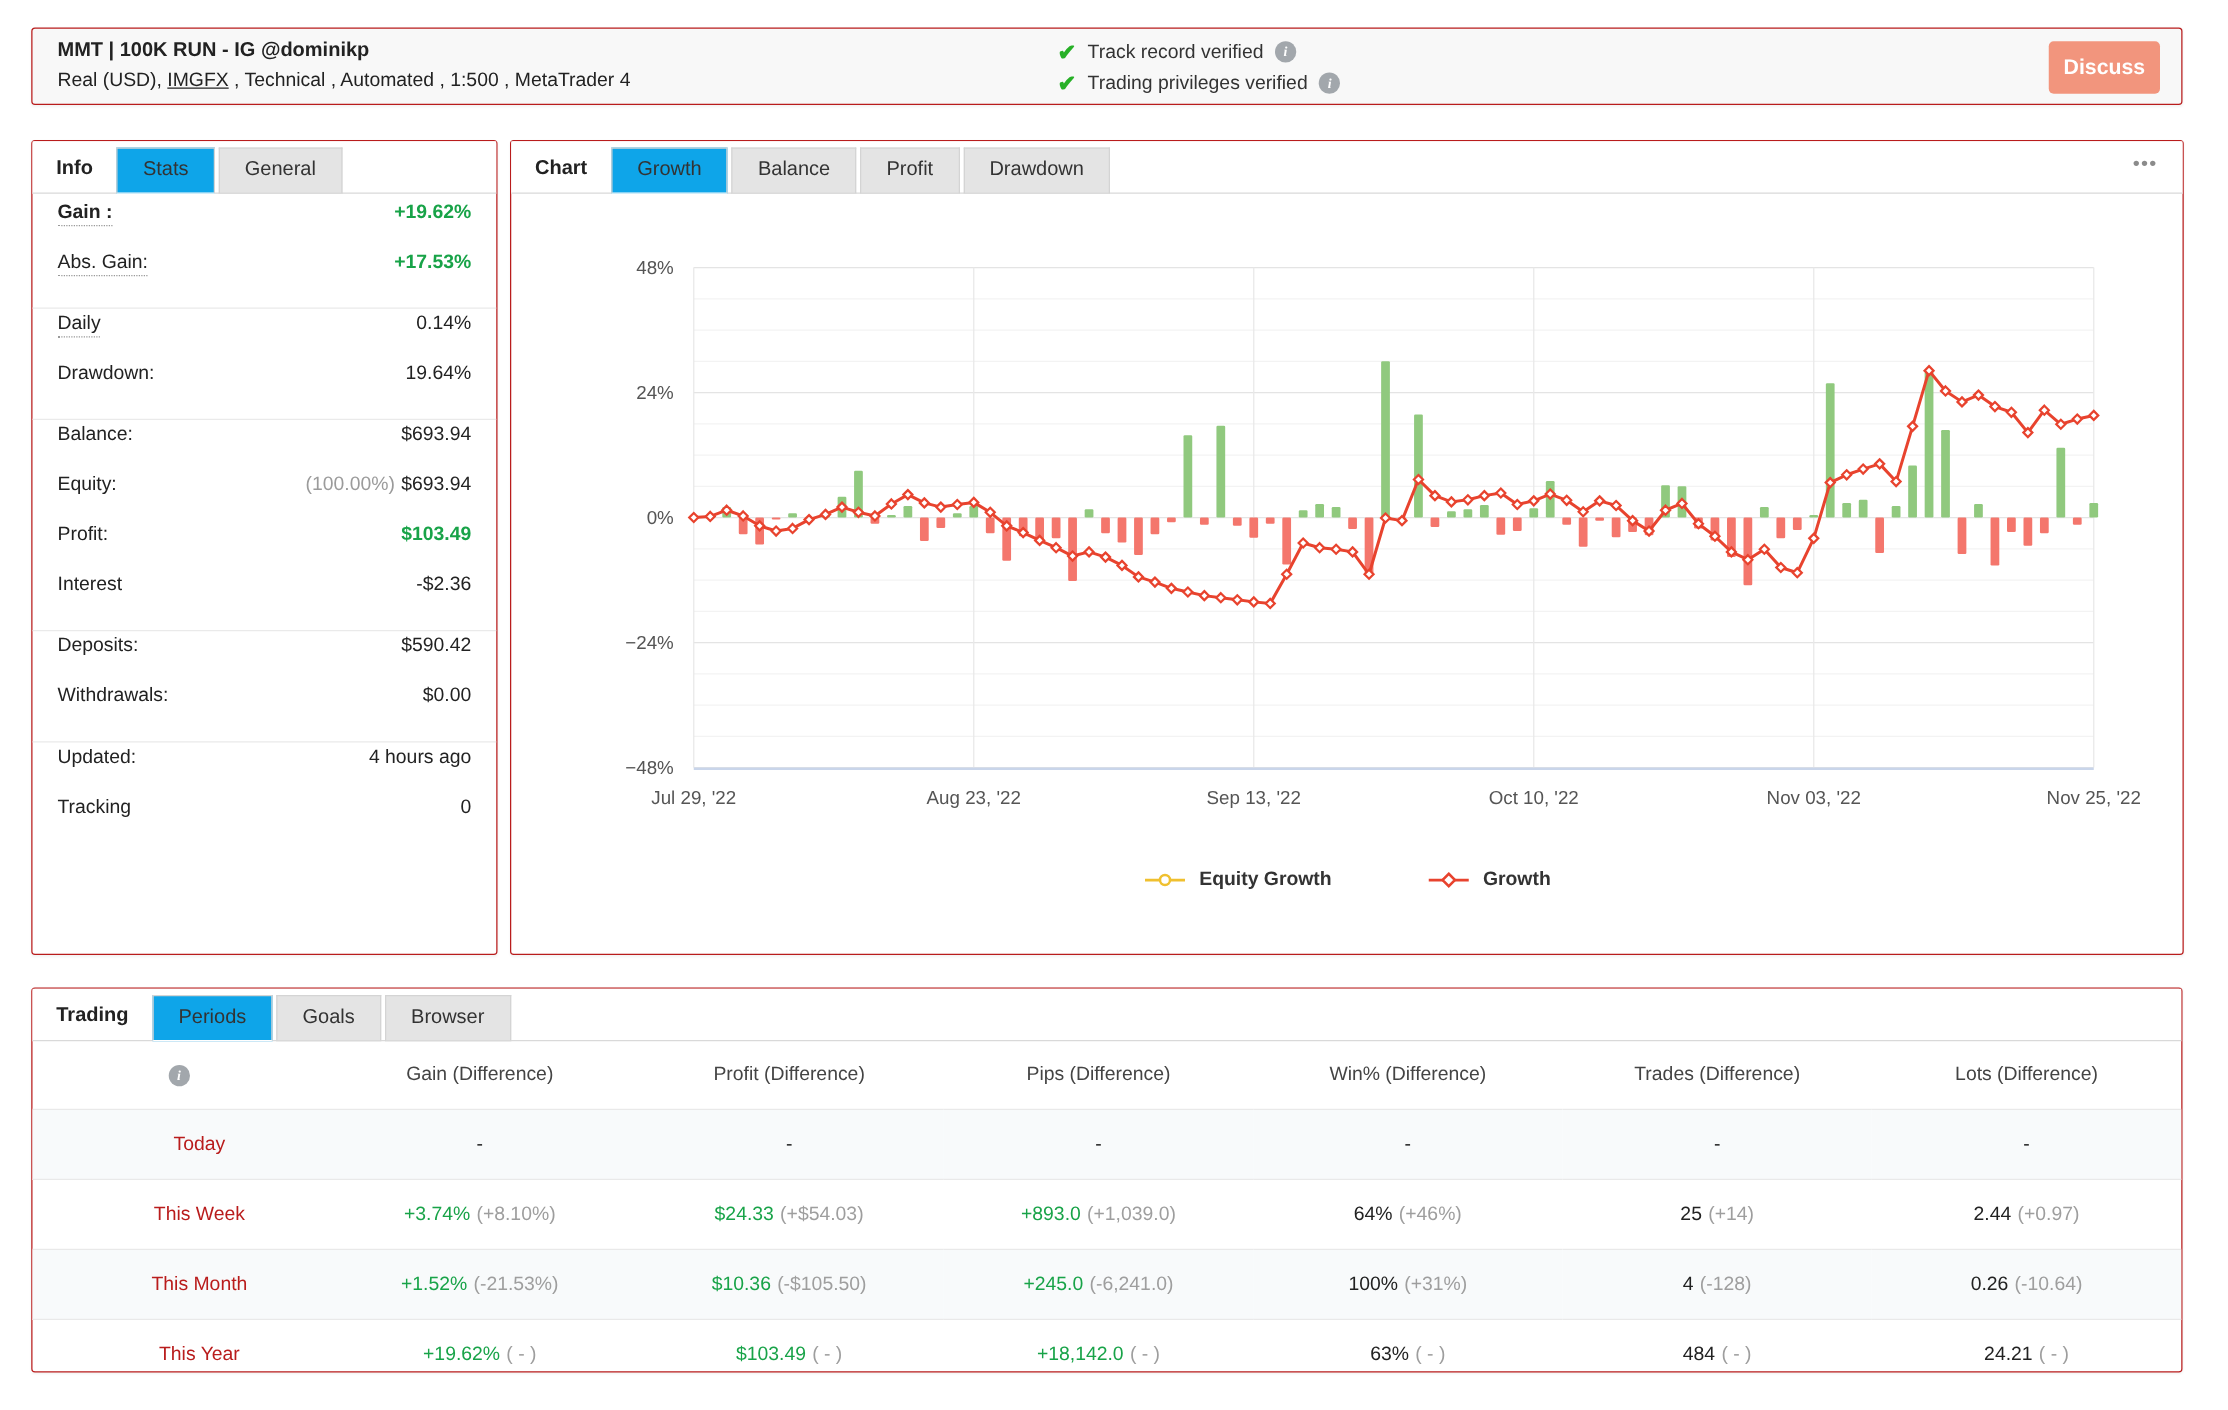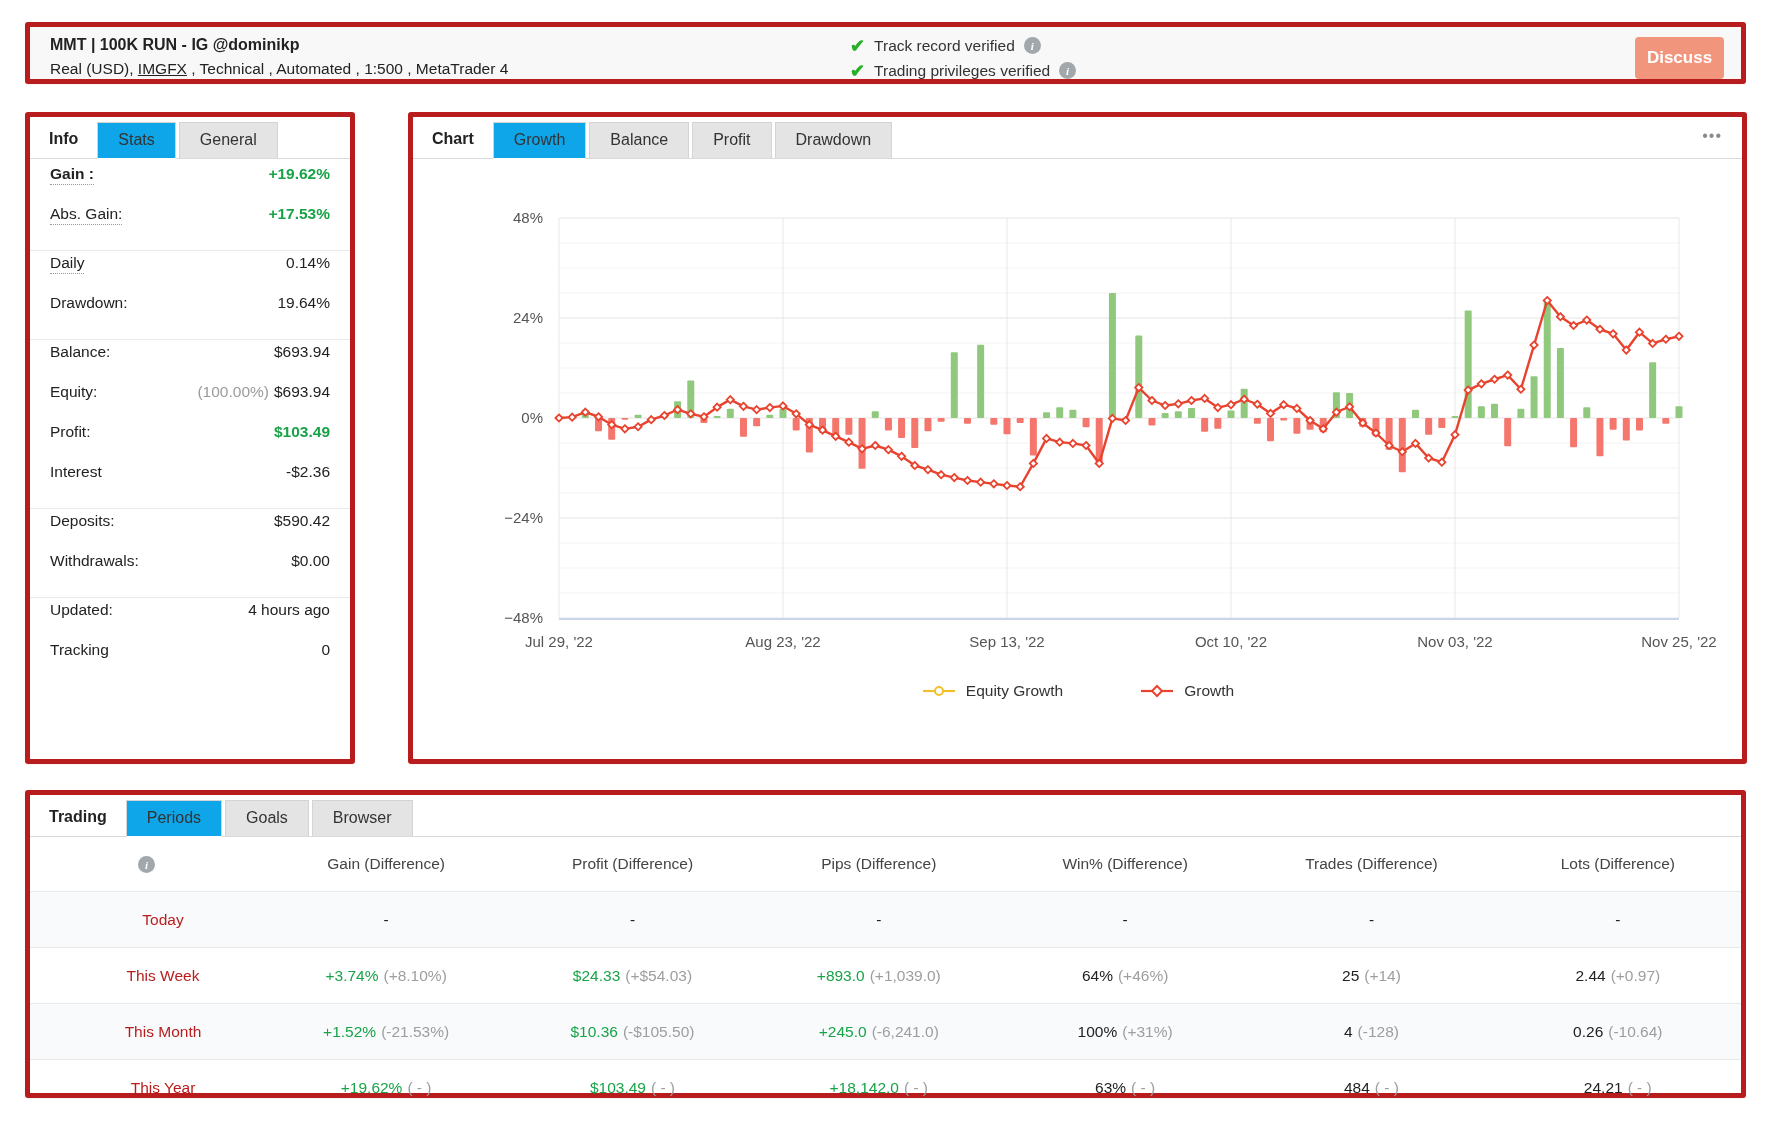--- a/index.html
+++ b/index.html
@@ -1,17 +1,17 @@
 <!DOCTYPE html>
 <html><head>
 <meta charset="utf-8">
 <style>
   html,body{margin:0;padding:0;background:#fff;font-family:"Liberation Sans", sans-serif;color:#222;}
   #page{position:relative;width:1782px;height:1128px;background:#fff;overflow:hidden;}
-  .card{position:absolute;background:#fff;border:5px solid #b91c1c;border-radius:3px;box-shadow:0 1px 2px rgba(0,0,0,0.05);box-sizing:border-box;}
+  .card{position:absolute;background:#fff;border:1px solid #b91c1c;border-radius:3px;box-shadow:0 1px 2px rgba(0,0,0,0.05);box-sizing:border-box;}
 
   
   #header-card{left:25px;top:22px;width:1721px;height:62px;background:#f8f8f8;}
   .h-titles{position:absolute;left:20px;top:7px;}
   .h-title{font-size:16px;font-weight:bold;color:#222;line-height:22px;}
   .h-sub{font-size:15.5px;color:#222;line-height:26px;}
   .h-sub .lnk{text-decoration:underline;cursor:pointer;}
   .h-verify{position:absolute;left:820px;top:6px;}
   .v-line{display:flex;align-items:center;height:25px;font-size:15.5px;color:#333;}
   .check{color:#27b027;font-weight:bold;font-size:18px;margin-right:9px;}
@@ -23,35 +23,35 @@
 
   
   .strip{display:flex;align-items:flex-end;border-bottom:1px solid #d9d9d9;height:41px;position:relative;background:#fff;}
   .panel-title{font-weight:bold;font-size:16px;color:#222;padding:9px 19px 10px 19px;}
   .tab{font-size:16px;color:#333;background:#e4e4e4;border:1px solid #d4d4d4;border-bottom:1px solid #d9d9d9;
        padding:8px 20px 9px 20px;margin-right:3px;margin-bottom:-1px;cursor:pointer;white-space:nowrap;}
   .tab.active{background:#0ea5e9;border-bottom:1px solid #fff;}
   .more-dots{position:absolute;right:20px;top:10px;color:#8b8b8b;font-size:16px;letter-spacing:1px;cursor:pointer;}
 
   
-  #stats-card{left:25px;top:112px;width:330px;height:652px;}
+  #stats-card{left:25px;top:112px;width:373px;height:652px;}
   #stats-rows{padding:6px 20px 0 20px;}
   .stat-row{display:flex;justify-content:space-between;align-items:flex-start;height:40px;font-size:15.5px;}
   .stat-label{color:#222;}
   .stat-label.dotted{border-bottom:1px dotted #999;padding-bottom:1px;}
   .stat-label.b{font-weight:bold;}
   .stat-val{color:#222;text-align:right;}
   .stat-val.green{color:#18a348;font-weight:bold;}
   .stat-pre{color:#9b9b9b;margin-right:5px;}
   .divider{border-top:1px solid #eaeaea;margin:5px -20px 3px -20px;}
 
   
   #chart-card{left:408px;top:112px;width:1339px;height:652px;}
   #chart-wrap{margin:14px 0 0 6px;}
-  #chart-legend{display:flex;justify-content:center;gap:76px;font-size:15.5px;color:#333;}
+  #chart-legend{display:flex;justify-content:center;gap:76px;margin-top:16px;font-size:15.5px;color:#333;font-weight:bold;}
   .leg-item{display:flex;align-items:center;gap:9px;cursor:pointer;}
 
   
   #periods-card{left:25px;top:790px;width:1721px;height:308px;}
   #periods-table{width:100%;border-collapse:collapse;table-layout:fixed;}
   #periods-table th{font-weight:normal;font-size:15.5px;color:#444;height:52px;text-align:center;}
   #periods-table td{font-size:15.5px;height:53px;text-align:center;border-top:1px solid #e9e9e9;}
   #periods-table td.rowlab{text-align:center;padding-left:34px;color:#b91c1c;}
   #periods-table tr.stripe{background:#f8fafb;}
   .cell-main{color:#222;}

